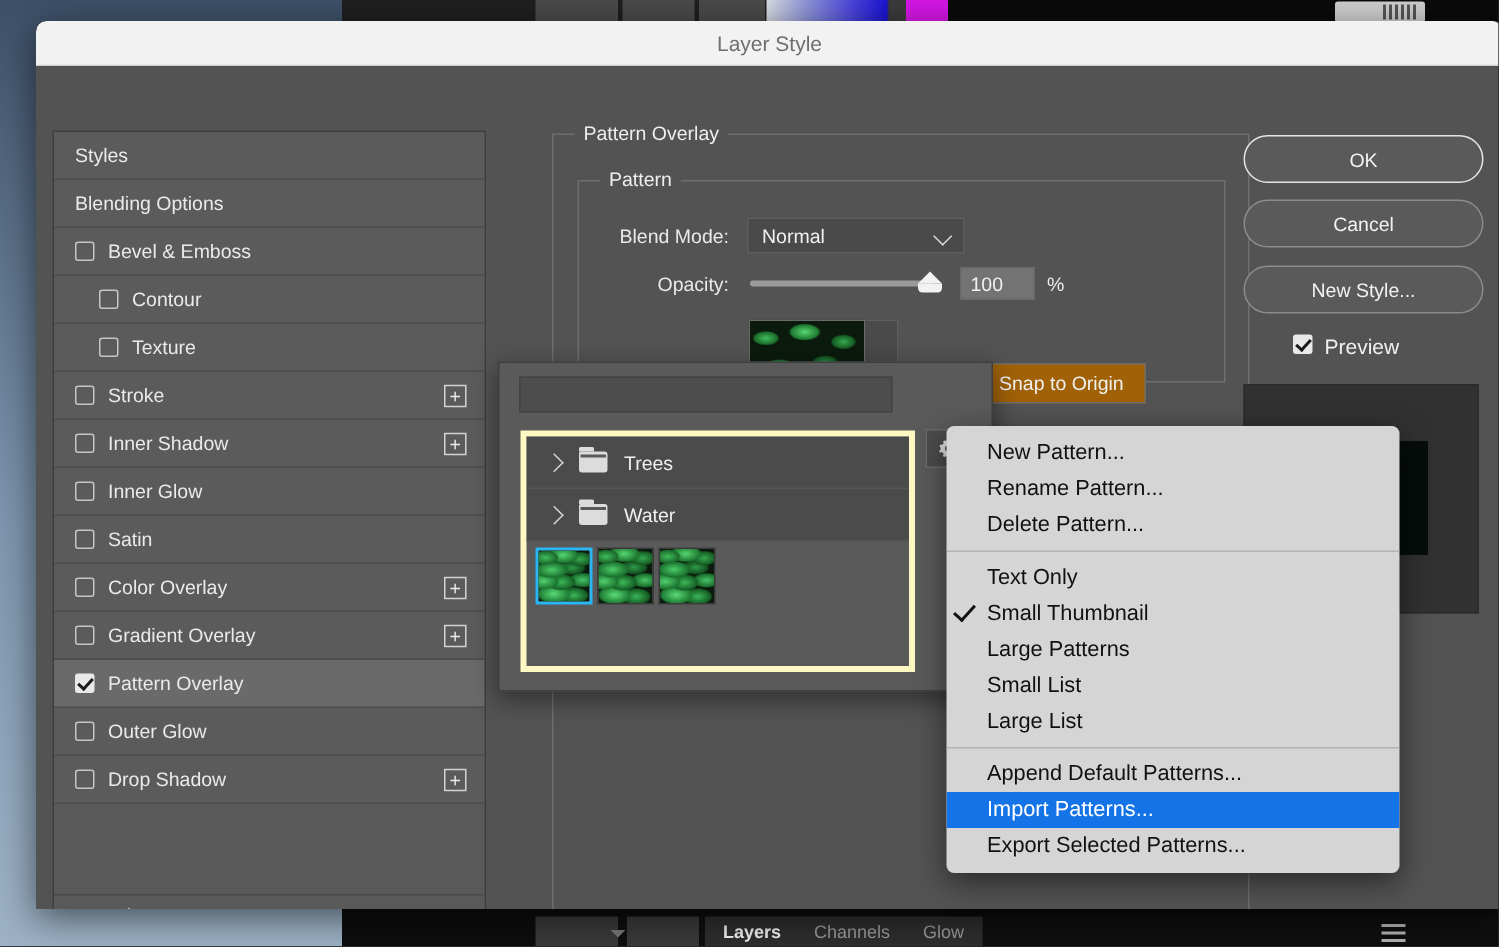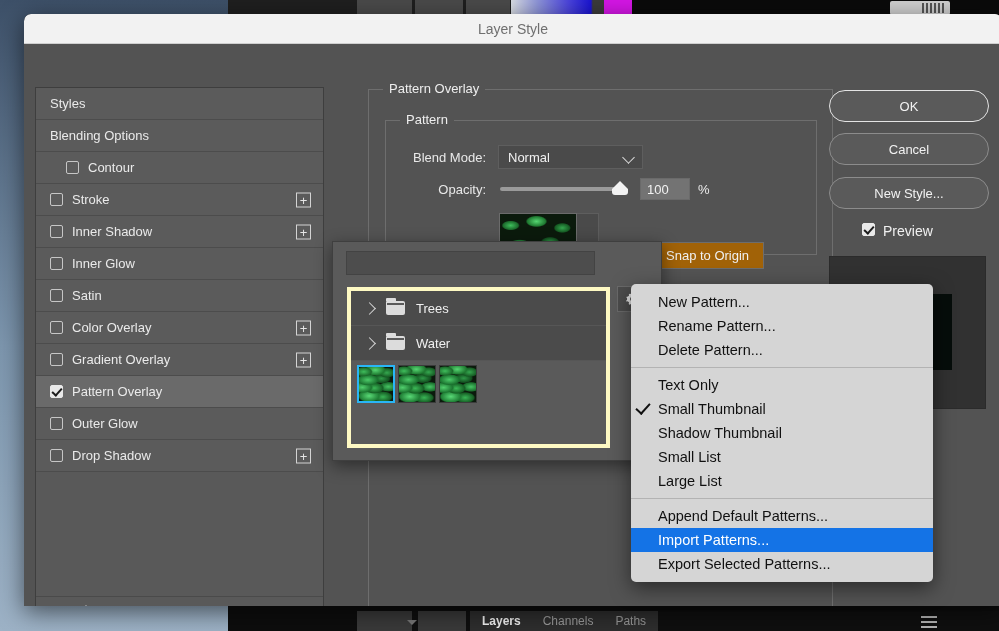--- a/index.html
+++ b/index.html
@@ -463,21 +463,21 @@
     <div class="bg-tool-icon"></div>
     <div class="bg-sidebar-left"></div>
 
     <div class="bg-bottombar"></div>
     <div class="bg-slot" style="left:357px;width:55px;"></div>
     <div class="bg-chevron-sm"></div>
     <div class="bg-slot" style="left:418px;width:48px;"></div>
     <div class="bg-tabs">
       <span class="tab-active">Layers</span>
       <span>Channels</span>
-      <span>Paths</span>
+      <span>Glow</span>
     </div>
     <div class="bg-tab-menu">
         <i></i>
         <i></i>
         <i></i>
       </div>
   </div>
 
   <div class="dialog">
 
@@ -488,23 +488,31 @@
     <div class="dialog-body">
 
       <div class="styles-panel">
         <div class="styles-scroll" id="styles-list">
             <div class="style-row header">
               <span>Styles</span>
             </div>
             <div class="style-row header">
               <span>Blending Options</span>
             </div>
+            <div class="style-row">
+              <span class="cb"></span>
+              <span>Bevel &amp; Emboss</span>
+            </div>
             <div class="style-row indent">
               <span class="cb"></span>
               <span>Contour</span>
+            </div>
+            <div class="style-row indent">
+              <span class="cb"></span>
+              <span>Texture</span>
             </div>
             <div class="style-row">
               <span class="cb"></span>
               <span>Stroke</span>
               <span class="plus-btn">+</span>
             </div>
             <div class="style-row">
               <span class="cb"></span>
               <span>Inner Shadow</span>
               <span class="plus-btn">+</span>
@@ -653,21 +661,21 @@
       </div>
       <div class="ctx-sep"></div>
       <div class="ctx-item">
         <span>Text Only</span>
       </div>
       <div class="ctx-item">
         <span class="ctx-check"></span>
         <span>Small Thumbnail</span>
       </div>
       <div class="ctx-item">
-        <span>Shadow Thumbnail</span>
+        <span>Large Patterns</span>
       </div>
       <div class="ctx-item">
         <span>Small List</span>
       </div>
       <div class="ctx-item">
         <span>Large List</span>
       </div>
       <div class="ctx-sep"></div>
       <div class="ctx-item">
         <span>Append Default Patterns...</span>

